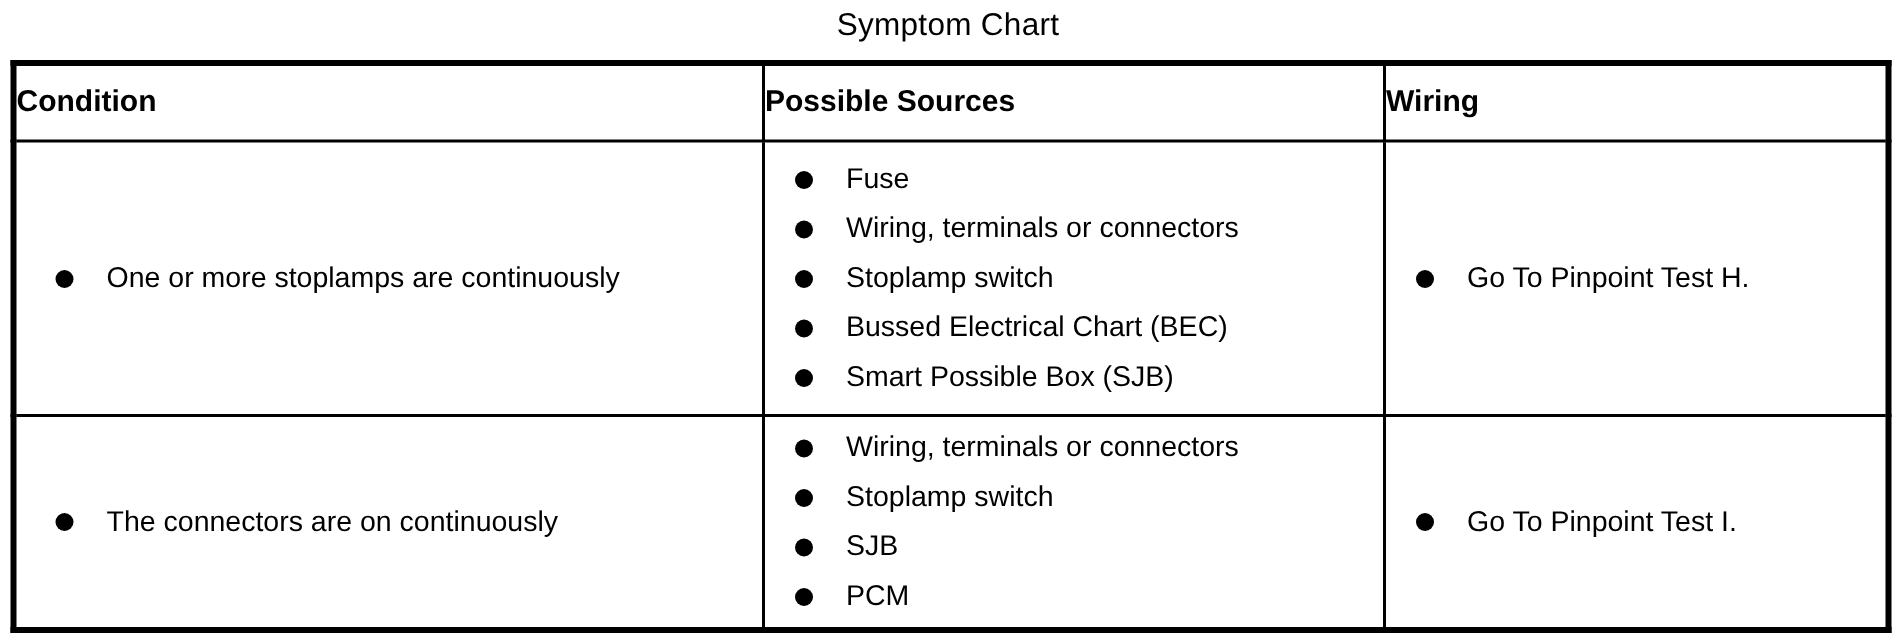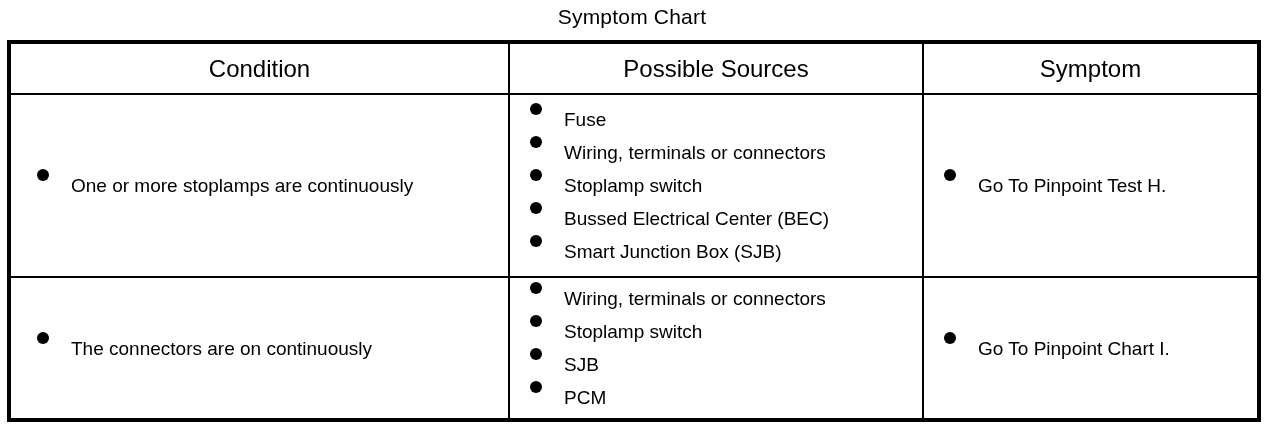--- a/index.html
+++ b/index.html
@@ -32,34 +32,34 @@
   table.symptom-table td {
     border: 2px solid #000000;
     vertical-align: middle;
     padding: 0;
   }
   col.c-condition { width: 500px; }
   col.c-sources   { width: 414px; }
   col.c-action    { width: 336px; }
   th {
     height: 49px;
-    font-size: 24px;
-    font-weight: normal;
-    text-align: center;
+    font-size: 20px;
+    font-weight: bold;
+    text-align: left;
   }
   tr.row-1 td { height: 181px; }
   tr.row-2 td { height: 140px; }
   ul.cell-list {
     list-style: none;
     margin: 0;
     padding: 0 6px 0 26px;
   }
   ul.cell-list li {
     display: flex;
-    align-items: flex-start;
+    align-items: center;
     font-size: 19px;
     line-height: 33px;
     white-space: nowrap;
   }
   .bullet {
     display: inline-block;
     width: 12px;
     height: 12px;
     border-radius: 50%;
     background: #000000;
@@ -77,21 +77,21 @@
 <table class="symptom-table">
   <colgroup>
     <col class="c-condition">
     <col class="c-sources">
     <col class="c-action">
   </colgroup>
   <thead>
     <tr>
       <th>Condition</th>
       <th>Possible Sources</th>
-      <th>Symptom</th>
+      <th>Wiring</th>
     </tr>
   </thead>
   <tbody>
     <tr class="row-1">
       <td class="cell-condition">
         <ul class="cell-list">
           <li>
             <span class="bullet"></span>
             <span>One or more stoplamps are continuously</span>
           </li>
@@ -106,25 +106,25 @@
           <li>
             <span class="bullet"></span>
             <span>Wiring, terminals or connectors</span>
           </li>
           <li>
             <span class="bullet"></span>
             <span>Stoplamp switch</span>
           </li>
           <li>
             <span class="bullet"></span>
-            <span>Bussed Electrical Center (BEC)</span>
+            <span>Bussed Electrical Chart (BEC)</span>
           </li>
           <li>
             <span class="bullet"></span>
-            <span>Smart Junction Box (SJB)</span>
+            <span>Smart Possible Box (SJB)</span>
           </li>
         </ul>
       </td>
       <td class="cell-action">
         <ul class="cell-list">
           <li>
             <span class="bullet"></span>
             <span>Go To Pinpoint Test H.</span>
           </li>
         </ul>
@@ -156,19 +156,19 @@
           <li>
             <span class="bullet"></span>
             <span>PCM</span>
           </li>
         </ul>
       </td>
       <td class="cell-action">
         <ul class="cell-list">
           <li>
             <span class="bullet"></span>
-            <span>Go To Pinpoint Chart I.</span>
+            <span>Go To Pinpoint Test I.</span>
           </li>
         </ul>
       </td>
     </tr>
   </tbody>
 </table>
 
 </body></html>

